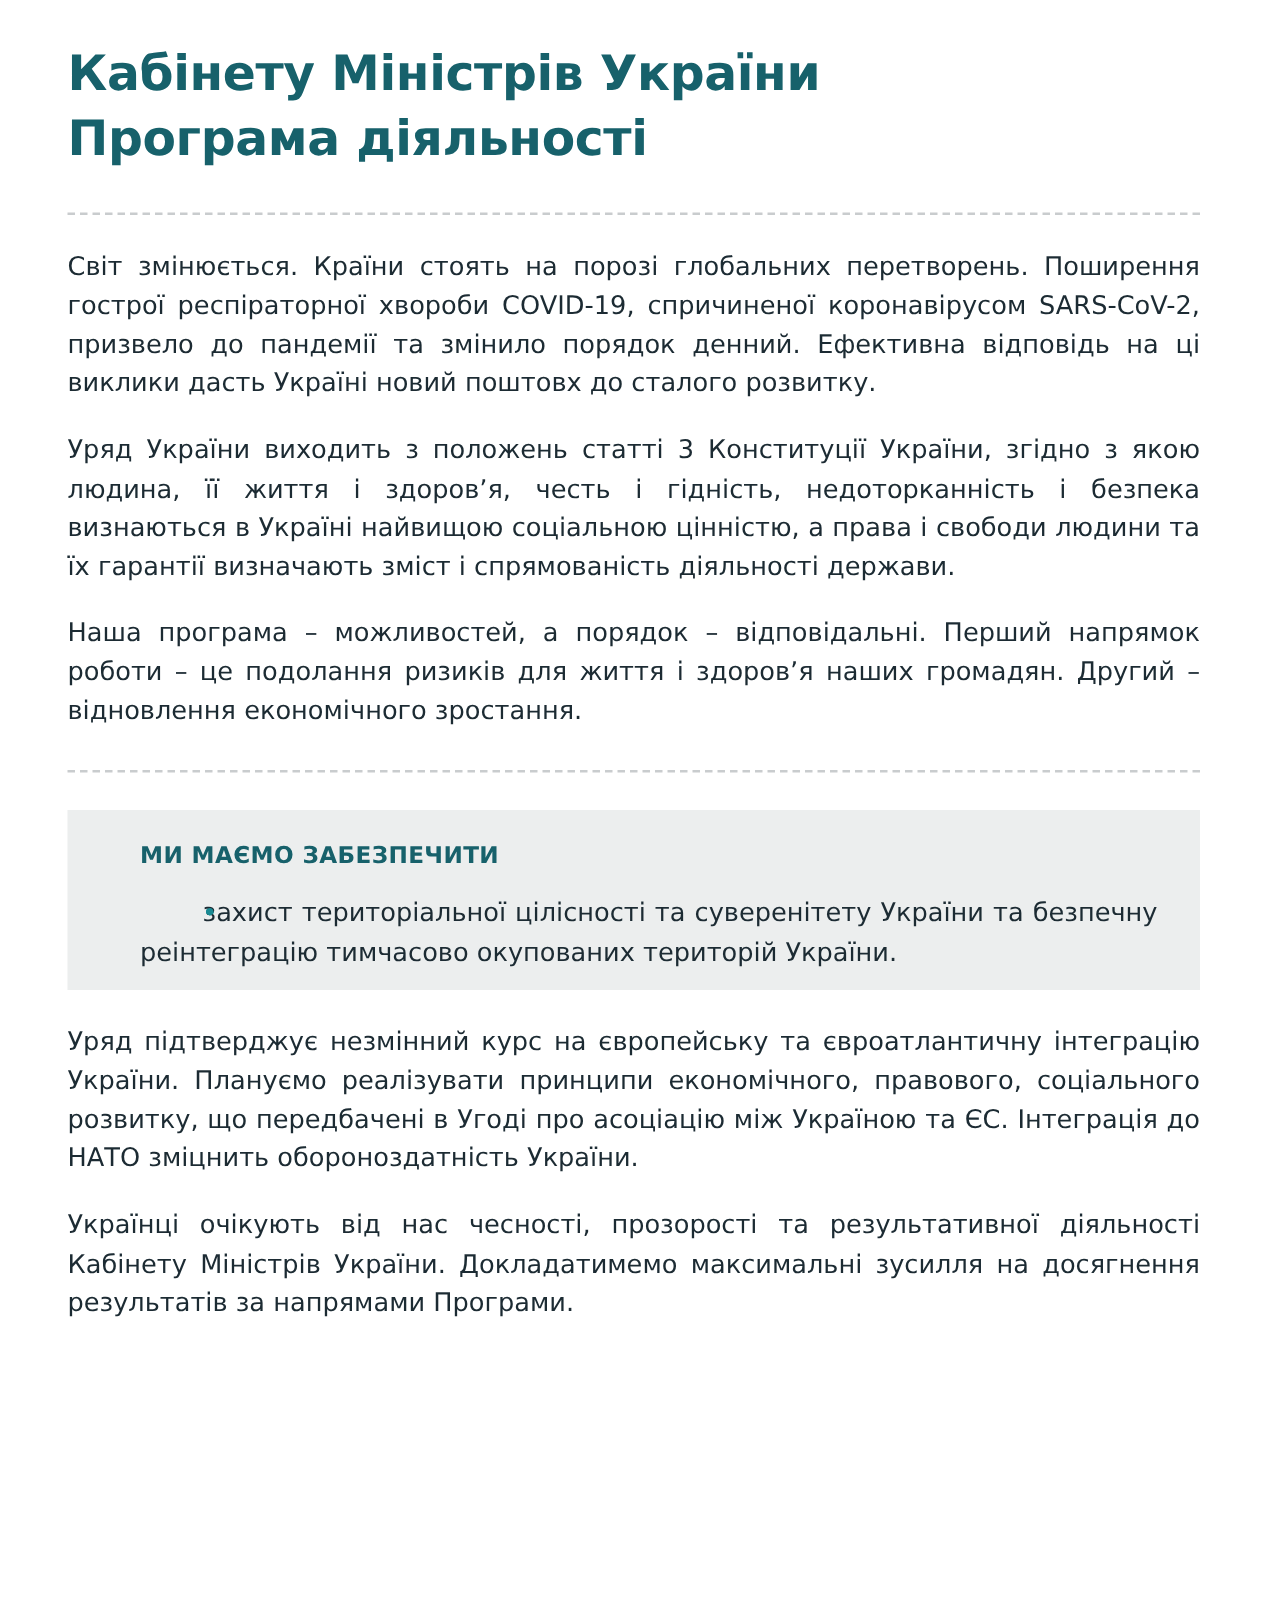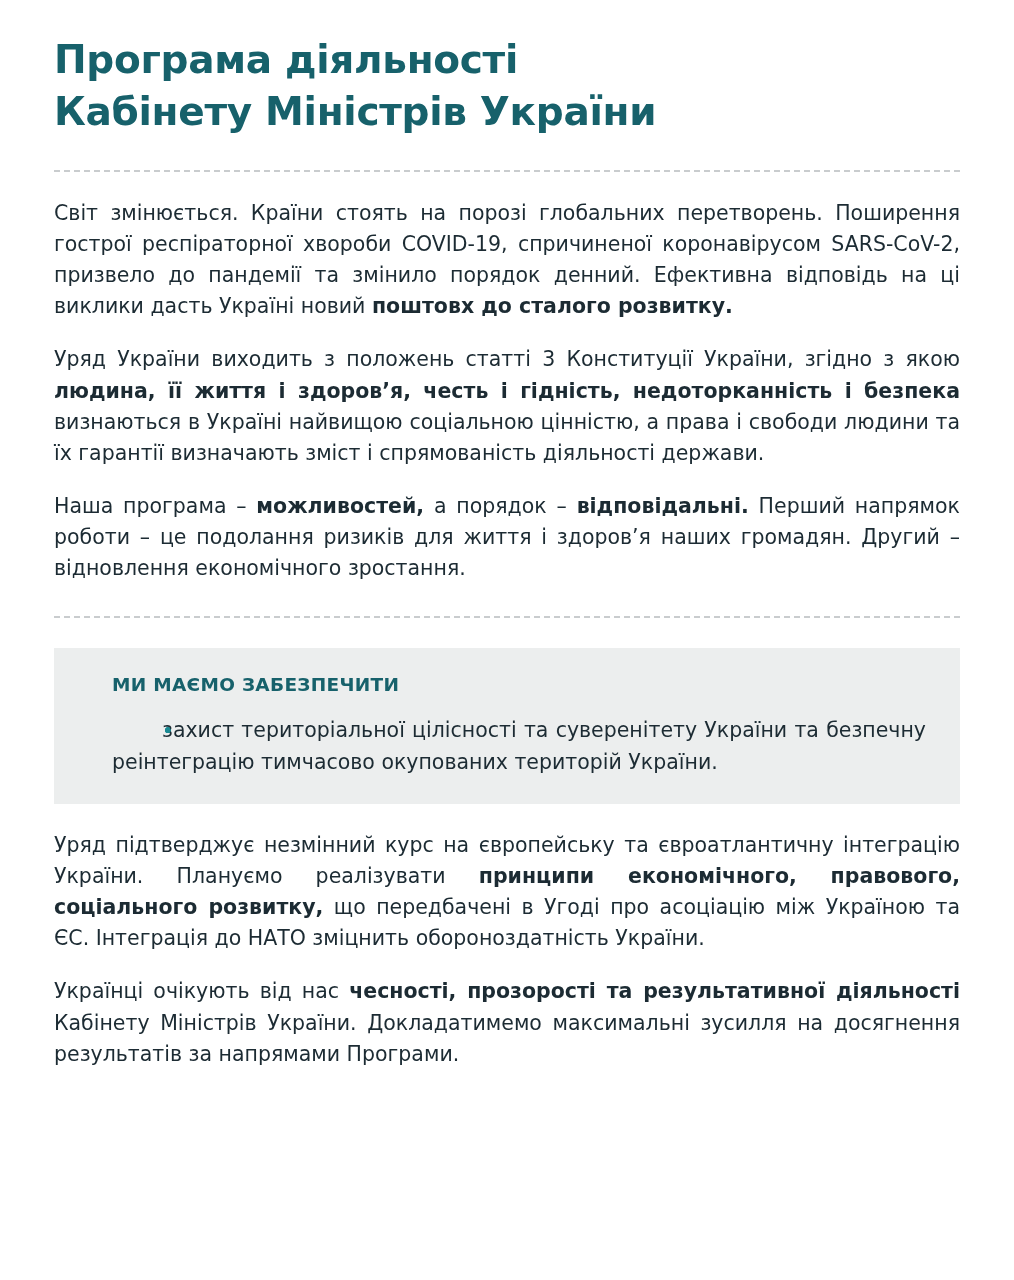--- a/index.html
+++ b/index.html
@@ -43,25 +43,25 @@
     line-height: 1.52;
     text-align: justify;
     text-justify: inter-word;
     margin: 0 0 22px 0;
     color: #1c2b33;
   }
   .body-text:last-child {
     margin-bottom: 0;
   }
   .body-text b {
-    font-weight: bold;
+    font-weight: normal;
   }
   .callout {
     background: #eceeee;
-    padding: 26px 34px 26px 34px;
+    padding: 26px 34px 14px 34px;
     margin: 30px 0 26px 0;
     box-sizing: border-box;
   }
   .callout-title {
     color: #17616b;
     font-weight: bold;
     font-size: 18.5px;
     letter-spacing: 0.3px;
     margin: 0 0 14px 0;
     padding-left: 24px;
@@ -96,22 +96,22 @@
   .after-callout {
     margin-top: 26px;
   }
 </style>
 </head>
 <body>
 
 <div class="page">
 
   <h1 class="doc-title">
+    <span class="line">Кабінету Міністрів України</span>
     <span class="line">Програма діяльності</span>
-    <span class="line">Кабінету Міністрів України</span>
   </h1>
 
   <div class="divider"></div>
 
   <div>
     <p class="body-text"><span>Світ змінюється. Країни стоять на порозі глобальних перетворень. Поширення гострої респіраторної хвороби COVID-19, спричиненої коронавірусом SARS-CoV-2, призвело до пандемії та змінило порядок денний. Ефективна відповідь на ці виклики дасть Україні новий </span><b>поштовх до сталого розвитку.</b></p>
     <p class="body-text"><span>Уряд України виходить з положень статті 3 Конституції України, згідно з якою </span><b>людина, її життя і здоров’я, честь і гідність, недоторканність і безпека</b><span> визнаються в Україні найвищою соціальною цінністю, а права і свободи людини та їх гарантії визначають зміст і спрямованість діяльності держави.</span></p>
     <p class="body-text"><span>Наша програма – </span><b>можливостей,</b><span> а порядок – </span><b>відповідальні.</b><span> Перший напрямок роботи – це подолання ризиків для життя і здоров’я наших громадян. Другий – відновлення економічного зростання.</span></p>
   </div>
 

